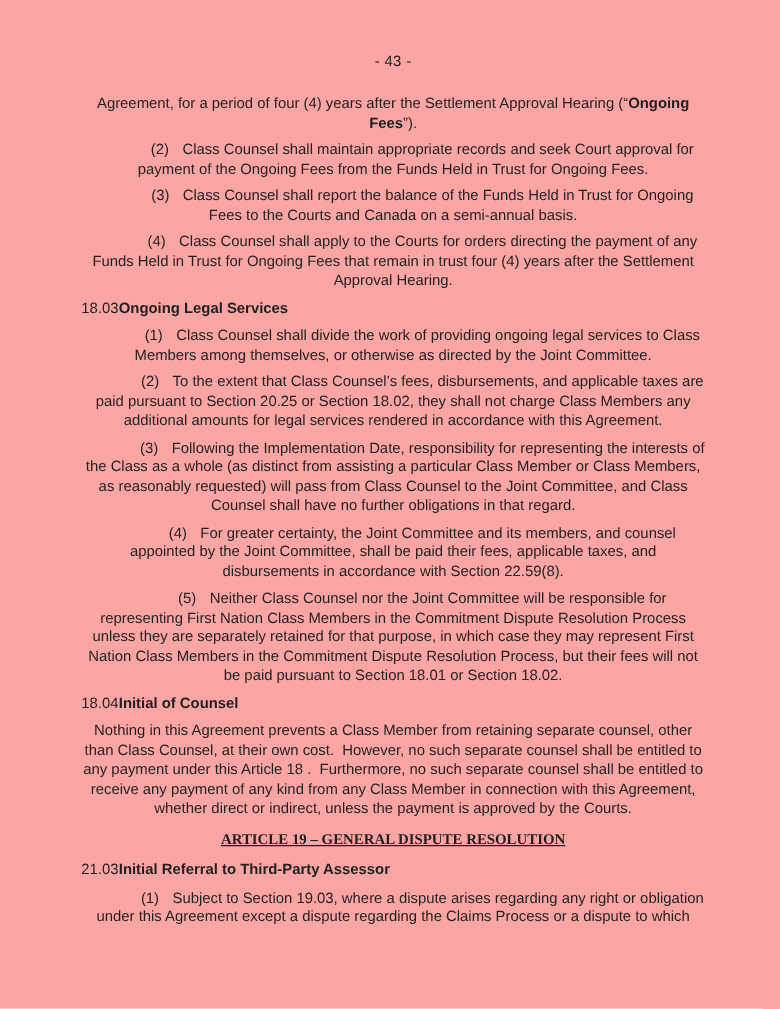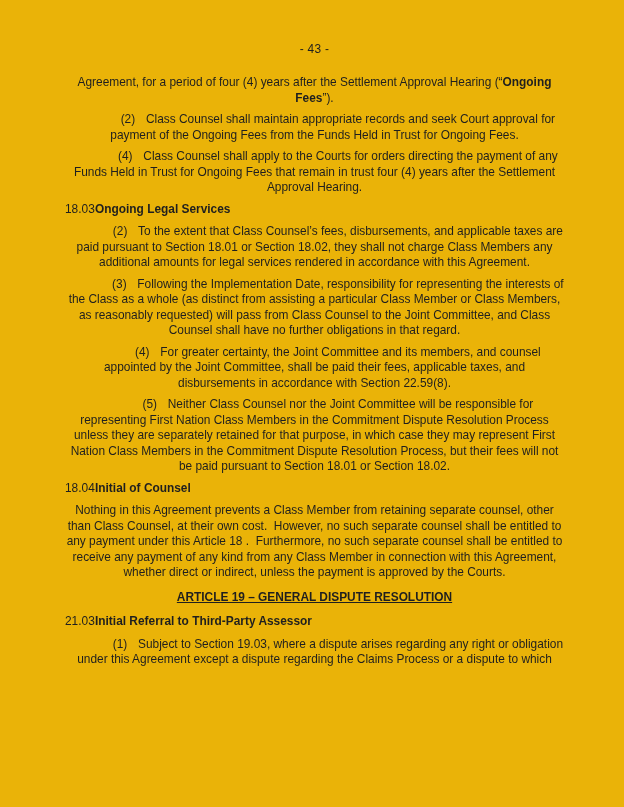--- a/index.html
+++ b/index.html
@@ -4,21 +4,21 @@
 <style>
   html, body {
     margin: 0;
     padding: 0;
     background: #ffffff;
   }
   .page {
     position: relative;
     width: 624px;
     height: 807px;
-    background: #eab308;
+    background: #fca5a5;
     overflow: hidden;
     font-family: "Liberation Sans", "DejaVu Sans", sans-serif;
     font-size: 11.9px;
     color: #1f1f1f;
     -webkit-font-smoothing: antialiased;
   }
   .content {
     padding: 42px 60px 0 65px;
   }
   .pageno {
@@ -57,42 +57,45 @@
     font-weight: bold;
   }
   p.article-heading {
     margin: 9px 0 9px 0;
     line-height: 15.5px;
     text-align: center;
   }
   .article-title {
     font-weight: bold;
     text-decoration: underline;
+    font-family: Liberation Serif, serif;
   }
   b { font-weight: bold; }
 </style>
 </head>
 <body>
 
 <div class="page">
   <div class="content">
 
     <div class="pageno">- 43 -</div>
 
     <p class="para"><span>Agreement, for a period of four (4) years after the Settlement Approval Hearing (“</span><b>Ongoing Fees</b><span>”).</span></p>
 
     <p class="para numbered"><span class="pnum">(2)</span><span>Class Counsel shall maintain appropriate records and seek Court approval for payment of the Ongoing Fees from the Funds Held in Trust for Ongoing Fees.</span></p>
 
+    <p class="para numbered"><span class="pnum">(3)</span><span>Class Counsel shall report the balance of the Funds Held in Trust for Ongoing Fees to the Courts and Canada on a semi-annual basis.</span></p>
 
     <p class="para numbered"><span class="pnum">(4)</span><span>Class Counsel shall apply to the Courts for orders directing the payment of any Funds Held in Trust for Ongoing Fees that remain in trust four (4) years after the Settlement Approval Hearing.</span></p>
 
     <p class="sec-heading"><span class="hnum">18.03</span><span class="sec-title">Ongoing Legal Services</span></p>
 
+    <p class="para numbered"><span class="pnum">(1)</span><span>Class Counsel shall divide the work of providing ongoing legal services to Class Members among themselves, or otherwise as directed by the Joint Committee.</span></p>
 
-    <p class="para numbered"><span class="pnum">(2)</span><span>To the extent that Class Counsel’s fees, disbursements, and applicable taxes are paid pursuant to Section 18.01 or Section 18.02, they shall not charge Class Members any additional amounts for legal services rendered in accordance with this Agreement.</span></p>
+    <p class="para numbered"><span class="pnum">(2)</span><span>To the extent that Class Counsel’s fees, disbursements, and applicable taxes are paid pursuant to Section 20.25 or Section 18.02, they shall not charge Class Members any additional amounts for legal services rendered in accordance with this Agreement.</span></p>
 
     <p class="para numbered"><span class="pnum">(3)</span><span>Following the Implementation Date, responsibility for representing the interests of the Class as a whole (as distinct from assisting a particular Class Member or Class Members, as reasonably requested) will pass from Class Counsel to the Joint Committee, and Class Counsel shall have no further obligations in that regard.</span></p>
 
     <p class="para numbered"><span class="pnum">(4)</span><span>For greater certainty, the Joint Committee and its members, and counsel appointed by the Joint Committee, shall be paid their fees, applicable taxes, and disbursements in accordance with Section 22.59(8).</span></p>
 
     <p class="para numbered"><span class="pnum">(5)</span><span>Neither Class Counsel nor the Joint Committee will be responsible for representing First Nation Class Members in the Commitment Dispute Resolution Process unless they are separately retained for that purpose, in which case they may represent First Nation Class Members in the Commitment Dispute Resolution Process, but their fees will not be paid pursuant to Section 18.01 or Section 18.02.</span></p>
 
     <p class="sec-heading"><span class="hnum">18.04</span><span class="sec-title">Initial of Counsel</span></p>
 
     <p class="para">Nothing in this Agreement prevents a Class Member from retaining separate counsel, other than Class Counsel, at their own cost.  However, no such separate counsel shall be entitled to any payment under this Article 18 .  Furthermore, no such separate counsel shall be entitled to receive any payment of any kind from any Class Member in connection with this Agreement, whether direct or indirect, unless the payment is approved by the Courts.</p>

